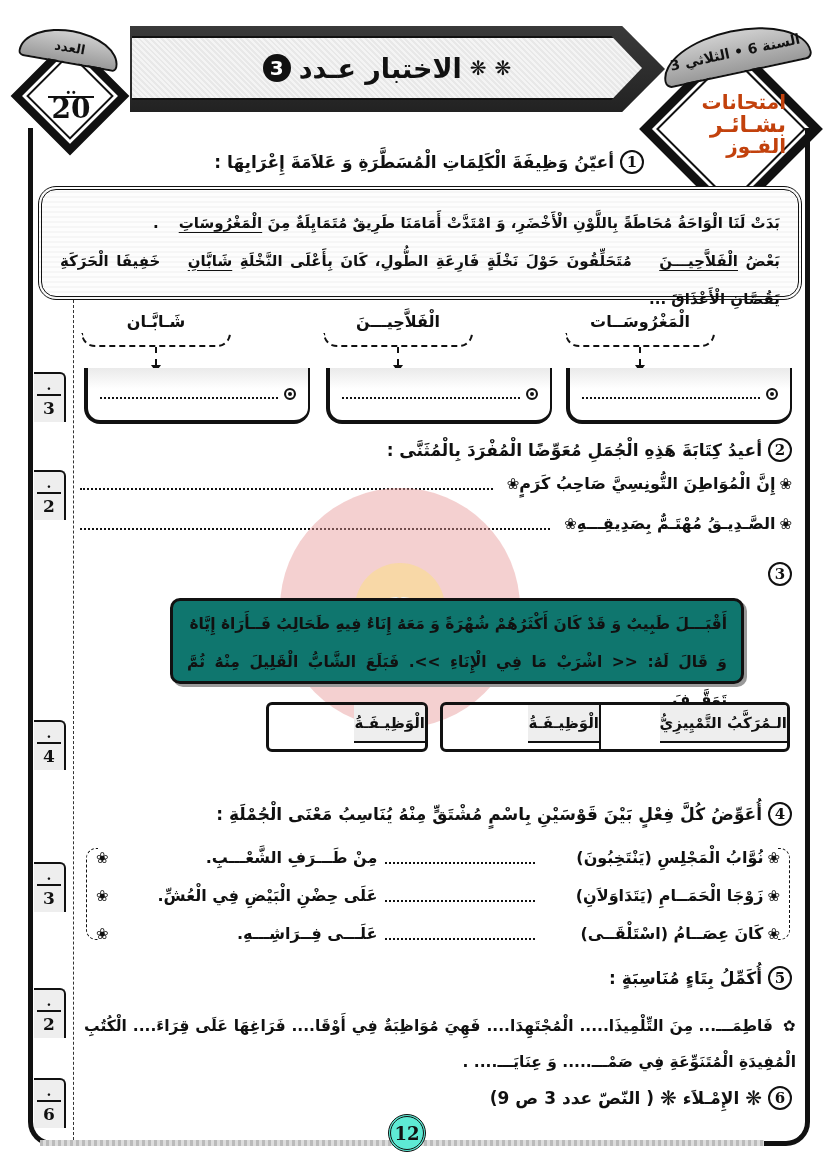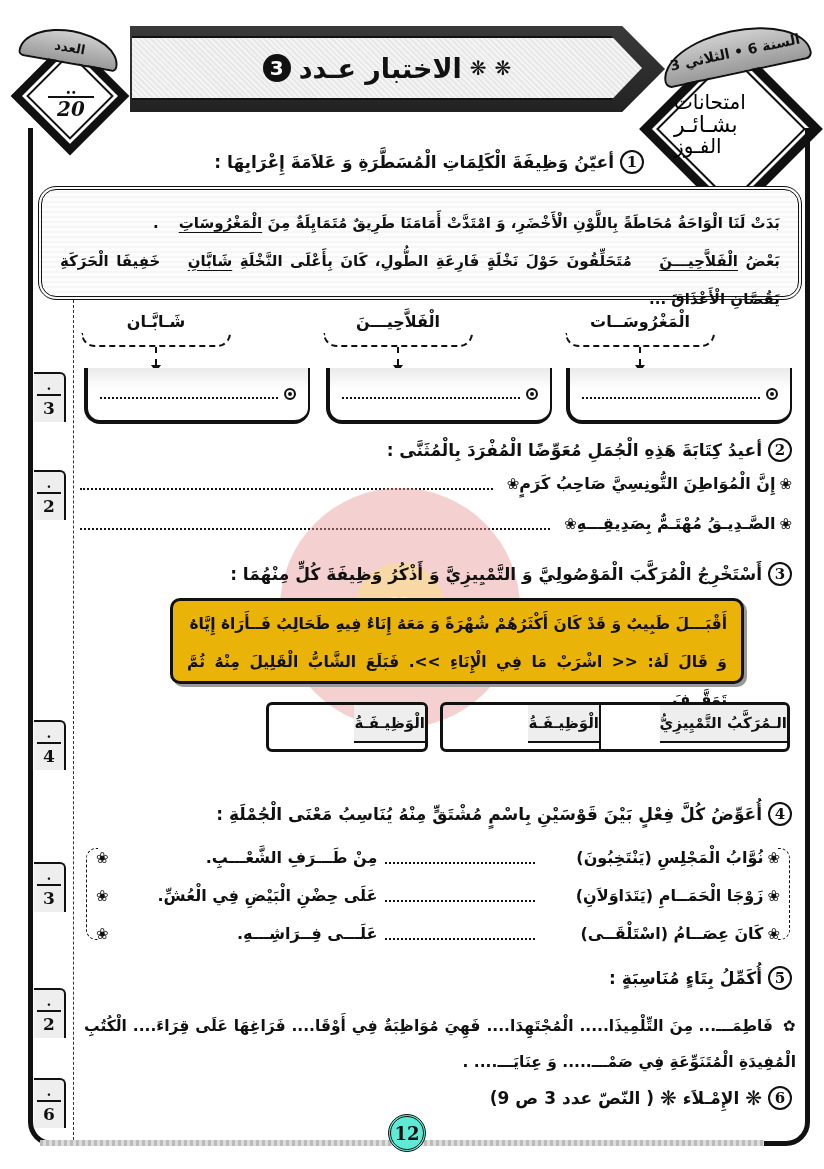--- a/index.html
+++ b/index.html
@@ -40,22 +40,22 @@
     box-shadow: inset 0 0 0 3px #fff, inset 0 0 0 5px #111;
   }
   .emblem-ribbon {
     position: absolute; right: 6px; top: 6px; width: 150px; height: 44px;
     background: linear-gradient(#cfcfcf, #9a9a9a); border: 2px solid #111;
     border-radius: 60% 60% 8px 8px / 100% 100% 8px 8px;
     display: flex; align-items: center; justify-content: center;
     font-weight: bold; font-size: 14px; color: #111; transform: rotate(-12deg);
   }
   .emblem-text {
-    position: absolute; right: 30px; top: 68px; width: 112px; text-align: left;
-    font-weight: normal; color: #000000; line-height: 1.05;
+    position: absolute; right: 30px; top: 68px; width: 112px; text-align: right;
+    font-weight: bold; color: #c2410c; line-height: 1.05;
   }
   .emblem-text .l1 { font-size: 20px; }
   .emblem-text .l2 { font-size: 22px; letter-spacing: 3px; }
   .emblem-text .l3 { font-size: 20px; }
 
   
   .emblem-left { position: absolute; left: 6px; top: 24px; width: 120px; height: 150px; }
   .emblem-left .diamond {
     position: absolute; left: 22px; top: 30px; width: 84px; height: 84px;
     transform: rotate(45deg); border: 8px solid #111; background: #fff;
@@ -66,21 +66,21 @@
     background: linear-gradient(#cfcfcf, #9a9a9a); border: 2px solid #111;
     border-radius: 60% 60% 6px 6px / 100% 100% 6px 6px;
     display: flex; align-items: center; justify-content: center;
     font-weight: bold; font-size: 13px; transform: rotate(10deg);
   }
   .emblem-left .score {
     position: absolute; left: 42px; top: 58px; width: 46px; text-align: center;
     font-family: "DejaVu Serif", serif; font-weight: bold;
   }
   .emblem-left .score .dots { font-size: 16px; line-height: 14px; border-bottom: 2px solid #111; }
-  .emblem-left .score .den { font-size: 20px; line-height: 22px; font-style: italic; }
+  .emblem-left .score .den { font-size: 28px; line-height: 22px; }
 
   
   .frame {
     position: absolute; left: 28px; top: 128px; width: 782px; height: 1018px;
     border: 5px solid #111; border-top: none; border-radius: 0 0 24px 24px;
   }
   .dash-line {
     position: absolute; left: 73px; top: 300px; height: 840px; border-left: 1px dashed #333;
   }
 
@@ -146,21 +146,21 @@
     font-weight: bold; font-size: 16px; white-space: nowrap;
   }
   .sent-row .fill { flex: 1; border-bottom: 2px dotted #111; height: 12px; margin-right: 10px; }
   .flower { font-size: 15px; margin-left: 4px; }
 
   
   .quote-box {
     position: absolute; left: 170px; right: 80px; top: 598px; height: 86px;
     border: 3px solid #111; border-radius: 10px; box-shadow: 3px 3px 0 #999;
     padding: 4px 14px; font-weight: bold; font-size: 15.5px; line-height: 38px; text-align: justify;
-    background: #eab308;
+    background: #0f766e;
   }
 
   
   .ans-table { position: absolute; top: 702px; display: flex; gap: 0; }
   .ans-table .cell-h {
     height: 38px; display: flex; align-items: center; justify-content: center;
     font-weight: bold; font-size: 15px; background: #eee; border-bottom: 2px solid #111;
   }
   .ans-table .cell-d {
     height: 44px; display: flex; align-items: flex-end; padding: 0 6px 8px;
@@ -327,21 +327,20 @@
 </div>
 
 <div class="watermark">
   <div class="inner">📖</div>
   <div class="wm-text">موقع مراجعة</div>
   <div class="wm-url">mourajaa.com</div>
 </div>
 
 <div class="q-head" style="top:562px;">
   <span class="q-num">3</span>
-  <span>أَسْتَخْرِجُ الْمُرَكَّبَ الْمَوْصُولِيَّ وَ التَّمْيِيزِيَّ وَ أَذْكُرُ وَظِيفَةَ كُلٍّ مِنْهُمَا :</span>
 </div>
 
 <div class="quote-box">
   <div>أَقْبَـــلَ طَبِيبٌ وَ قَدْ كَانَ أَكْثَرُهُمْ شُهْرَةً وَ مَعَهُ إِنَاءٌ فِيهِ طَحَالِبُ فَــأَرَاهُ إِيَّاهُ</div>
   <div>وَ قَالَ لَهُ: &lt;&lt; اشْرَبْ مَا فِي الْإِنَاءِ &gt;&gt;. فَبَلَعَ الشَّابُّ الْقَلِيلَ مِنْهُ ثُمَّ تَوَقَّــفَ.</div>
 </div>
 
 <div class="ans-table" style="right:34px;">
   <div class="pair">
     <div class="c" style="width:186px;">

